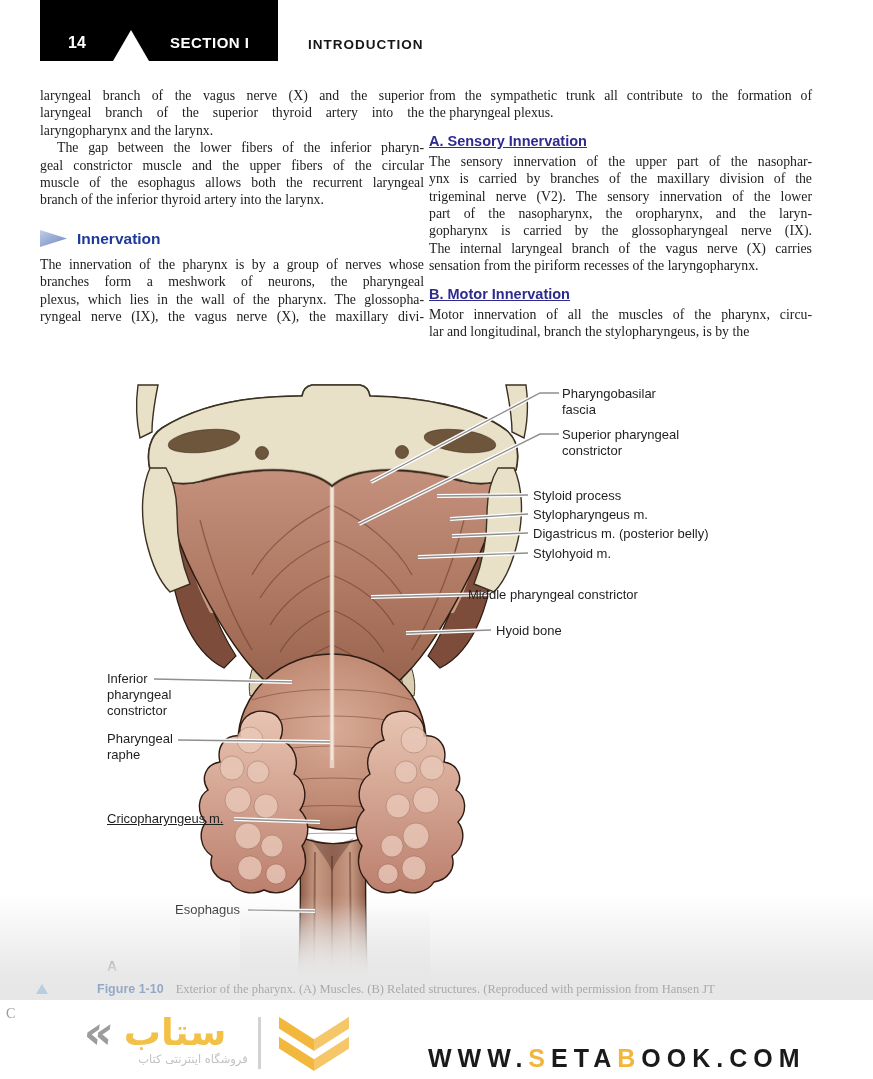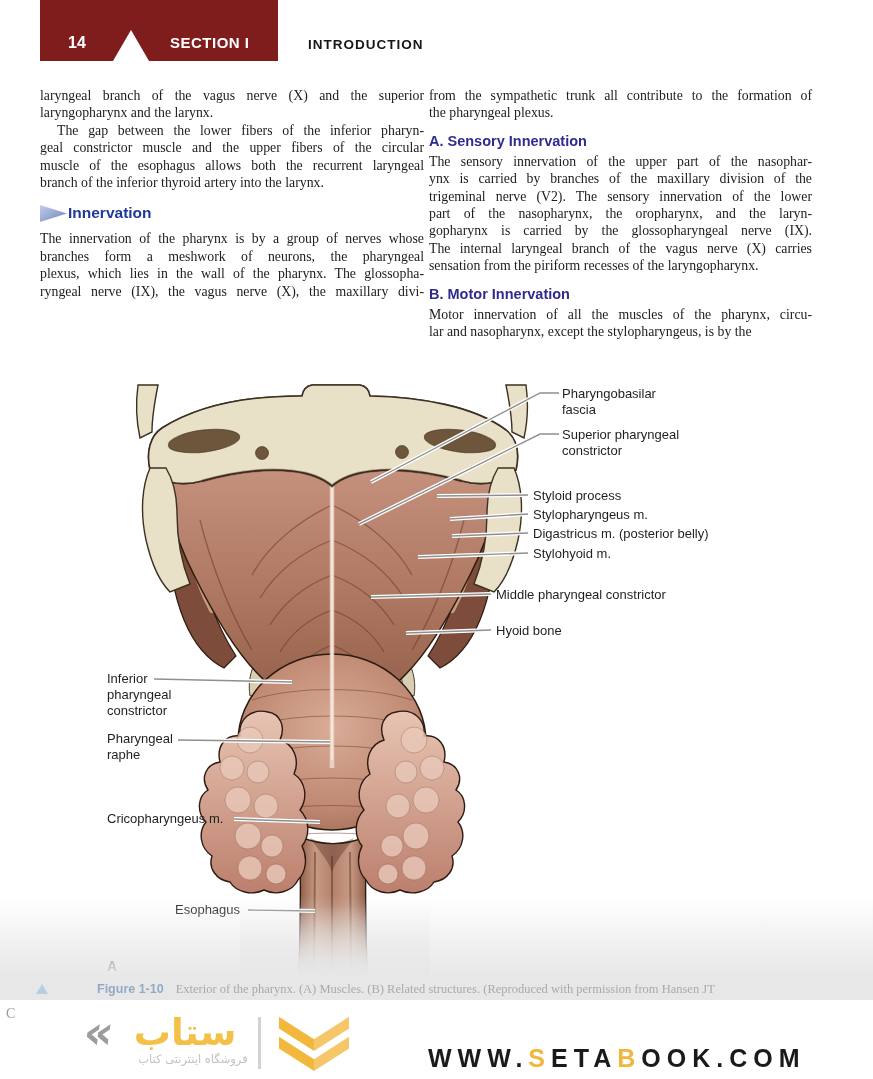--- a/index.html
+++ b/index.html
@@ -1,40 +1,40 @@
 <!DOCTYPE html>
 <html><head>
 <meta charset="utf-8">
 <style>
   html,body { margin:0; padding:0; }
   body { width:873px; height:1079px; position:relative; background:#ffffff;
          font-family:"Liberation Serif", serif; overflow:hidden; }
   .abs { position:absolute; }
 
   
-  .banner { left:40px; top:0; width:238px; height:61px; background:#7f1d1d; }
+  .banner { left:40px; top:0; width:238px; height:61px; background:#000000; }
   .pageno { left:28px; top:34px; color:#fff; font:bold 16px "Liberation Sans",sans-serif; }
   .notch  { left:73px; bottom:0; width:0; height:0;
             border-left:18px solid transparent; border-right:18px solid transparent;
             border-bottom:31px solid #ffffff; }
   .section-label { left:130px; top:34px; color:#fff; font:bold 15px "Liberation Sans",sans-serif; letter-spacing:.5px; }
   .chapter { left:308px; top:37px; color:#161616; font:bold 13.5px "Liberation Sans",sans-serif; letter-spacing:1px; }
 
   
   .col { font-size:13.8px; line-height:17.4px; color:#1c1c1c; }
   .col-left  { left:40px;  top:87px; width:384px; }
   .col-right { left:429px; top:87px; width:383px; }
   .tline { text-align:justify; text-align-last:justify; height:17.4px; white-space:nowrap; }
   .tline.last { text-align-last:left; }
   .indent-first .tline:first-child { text-indent:17px; }
   .para { margin:0; }
 
-  .h-main { margin:13px 0 8px 0; display:flex; align-items:center; gap:1px;
+  .h-main { margin:21px 0 8px 0; display:flex; align-items:center; gap:10px;
             font:bold 15.5px "Liberation Sans",sans-serif; color:#1d3a9a; }
-  .h-sub  { margin:11px 0 4px 0; font:bold 14.5px "Liberation Sans",sans-serif; color:#2f2b8e; }
+  .h-sub  { margin:11px 0 4px 0; font:bold 14.5px "Liberation Sans",sans-serif; color:#2f2b8e;text-decoration:underline; }
 
   
   .fig-svg { left:0; top:380px; }
   .fig-label { font:13px/16px "Liberation Sans",sans-serif; color:#1f1f1f; white-space:pre-line; }
   .panel-letter { left:107px; top:958px; font:bold 14px "Liberation Sans",sans-serif; color:#111; }
 
   .bottom-fade { left:0; top:895px; width:873px; height:105px;
                  background:linear-gradient(to bottom, rgba(233,233,233,0), #e7e7e7 80%); }
 
   .caption-row { left:36px; top:979px; width:830px; height:20px; opacity:.45; white-space:nowrap; overflow:hidden; }
@@ -42,21 +42,21 @@
              border-left:6px solid transparent; border-right:6px solid transparent;
              border-bottom:10px solid #7fb2d8; }
   .cap-label { font:bold 12.5px "Liberation Sans",sans-serif; color:#2d5f9e; margin-right:8px;padding-left:39px; }
   .cap-text  { font:12.5px "Liberation Serif",serif; color:#5d5d5d; }
 
   
   .footer { left:0; top:1000px; width:873px; height:79px; background:#ffffff; }
   .cut-c { left:6px; top:6px; font:14px "Liberation Serif",serif; color:#9a9a9a; }
   .logo-mark { left:84px; top:6px; height:52px; display:flex; align-items:center; direction:ltr; }
   .logo-chev { font:bold 46px "DejaVu Sans",sans-serif; color:#9c9c9c; transform:skewX(-8deg); line-height:1; }
-  .logo-brand { font:bold 37px "DejaVu Sans",sans-serif; color:#f4c148; line-height:1; margin-left:20px; }
+  .logo-brand { font:bold 37px "DejaVu Sans",sans-serif; color:#f4c148; line-height:1; margin-left:10px; }
   .logo-tag { left:118px; top:52px; width:150px; text-align:center;
               font:11.5px "DejaVu Sans",sans-serif; color:#c2c2c2; direction:rtl; }
   .logo-sep { left:258px; top:17px; width:3px; height:52px; background:#d2d2d2; }
   .emblem { left:274px; top:13px; }
   .store-title { left:430px; top:10px; width:385px; text-align:right; direction:rtl;
                  font:bold 23px "DejaVu Sans",sans-serif; color:#0d0d0d; }
   .site-url { left:428px; top:44px; width:400px; font:bold 25px "Liberation Sans",sans-serif;
               letter-spacing:6px; color:#1a1a1a; white-space:nowrap; }
   .gold { color:#f2b63c; }
 
@@ -70,20 +70,21 @@
 <div class="abs banner">
   <span class="abs pageno">14</span>
   <span class="abs notch"></span>
   <span class="abs section-label">SECTION I</span>
 </div>
 <div class="abs chapter">INTRODUCTION</div>
 
 <div class="abs col col-left">
   <div class="para">
       <div class="tline">laryngeal branch of the vagus nerve (X) and the superior</div>
+      <div class="tline">laryngeal branch of the superior thyroid artery into the</div>
       <div class="tline last">laryngopharynx and the larynx.</div>
     </div>
   <div class="para indent-first">
       <div class="tline">The gap between the lower fibers of the inferior pharyn-</div>
       <div class="tline">geal constrictor muscle and the upper fibers of the circular</div>
       <div class="tline">muscle of the esophagus allows both the recurrent laryngeal</div>
       <div class="tline last">branch of the inferior thyroid artery into the larynx.</div>
     </div>
   <div class="h-main">
     <svg width="27" height="17" viewBox="0 0 27 17">
@@ -116,21 +117,21 @@
       <div class="tline">ynx is carried by branches of the maxillary division of the</div>
       <div class="tline">trigeminal nerve (V2). The sensory innervation of the lower</div>
       <div class="tline">part of the nasopharynx, the oropharynx, and the laryn-</div>
       <div class="tline">gopharynx is carried by the glossopharyngeal nerve (IX).</div>
       <div class="tline">The internal laryngeal branch of the vagus nerve (X) carries</div>
       <div class="tline last">sensation from the piriform recesses of the laryngopharynx.</div>
     </div>
   <div class="h-sub">B. Motor Innervation</div>
   <div class="para">
       <div class="tline">Motor innervation of all the muscles of the pharynx, circu-</div>
-      <div class="tline last">lar and nasopharynx, except the stylopharyngeus, is by the</div>
+      <div class="tline last">lar and longitudinal, branch the stylopharyngeus, is by the</div>
     </div>
 </div>
 
 <svg class="abs fig-svg" width="873" height="605" viewBox="0 380 873 605">
   <defs>
     <linearGradient id="muscleGrad" x1="0" y1="0" x2="0" y2="1">
       <stop offset="0" stop-color="#c79480"></stop>
         <stop offset=".5" stop-color="#b07a64"></stop>
         <stop offset="1" stop-color="#935e49"></stop>
     </linearGradient>
@@ -312,28 +313,28 @@
 </svg>
 
 <div class="abs fig-label" style="left:562px; top:386px;">Pharyngobasilar
 fascia</div>
 <div class="abs fig-label" style="left:562px; top:427px;">Superior pharyngeal
 constrictor</div>
 <div class="abs fig-label" style="left:533px; top:488px;">Styloid process</div>
 <div class="abs fig-label" style="left:533px; top:507px;">Stylopharyngeus m.</div>
 <div class="abs fig-label" style="left:533px; top:526px;">Digastricus m. (posterior belly)</div>
 <div class="abs fig-label" style="left:533px; top:546px;">Stylohyoid m.</div>
-<div class="abs fig-label" style="left:496px; top:587px;">Middle pharyngeal constrictor</div>
+<div class="abs fig-label" style="left:468px; top:587px;">Middle pharyngeal constrictor</div>
 <div class="abs fig-label" style="left:496px; top:623px;">Hyoid bone</div>
 <div class="abs fig-label" style="left:107px; top:671px;">Inferior
 pharyngeal
 constrictor</div>
 <div class="abs fig-label" style="left:107px; top:731px;">Pharyngeal
 raphe</div>
-<div class="abs fig-label" style="left:107px; top:811px;">Cricopharyngeus m.</div>
+<div class="abs fig-label" style="left:107px; top:811px;text-decoration:underline;">Cricopharyngeus m.</div>
 <div class="abs fig-label" style="left:175px; top:902px;">Esophagus</div>
 
 <div class="abs panel-letter">A</div>
 
 <div class="abs bottom-fade"></div>
 <div class="abs caption-row">
   <span class="cap-tri"></span>
   <span class="cap-label">Figure 1-10</span>
   <span class="cap-text">Exterior of the pharynx. (A) Muscles. (B) Related structures. (Reproduced with permission from Hansen JT</span>
 </div>

